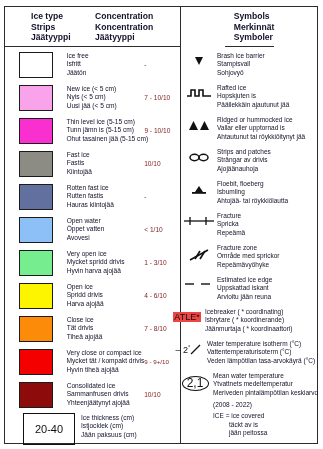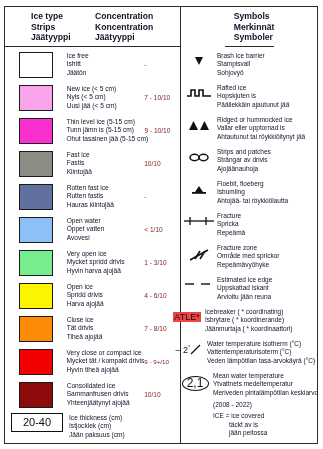--- a/index.html
+++ b/index.html
@@ -31,21 +31,21 @@
   .row{display:flex;align-items:flex-start;height:33px;}
   .swatch-wrap{width:62px;display:flex;justify-content:center;padding-top:2px;}
   .swatch{width:34px;height:26px;border:1px solid #1b1b1b;box-sizing:border-box;}
   .labels{width:78px;font-size:6.6px;line-height:8.6px;color:#12122a;padding-top:2px;}
   .labels div{white-space:nowrap;}
   .conc{width:36px;font-size:6.6px;line-height:8.6px;color:#7d1c1c;padding-top:11px;text-align:left;}
   .conc.small{font-size:6.2px;}
 
   .thick-row{display:flex;align-items:flex-start;height:34px;}
   .thick-box{
-    margin-left:6px;width:52px;height:19px;border:1.4px solid #101010;
+    margin-left:18px;width:52px;height:32px;border:1.4px solid #101010;
     display:flex;align-items:center;justify-content:center;
     font-size:11px;color:#101010;box-sizing:border-box;letter-spacing:0px;
   }
   .thick-labels{padding-left:6px;font-size:6.6px;line-height:8.6px;color:#12122a;padding-top:1px;}
 
   .srow{display:flex;align-items:flex-start;min-height:32px;}
   .sym{width:36px;display:flex;align-items:center;justify-content:center;padding-top:6px;}
   .stext{font-size:6.5px;line-height:8.6px;color:#12122a;padding-top:2px;}
   .stext div{white-space:nowrap;}
 

